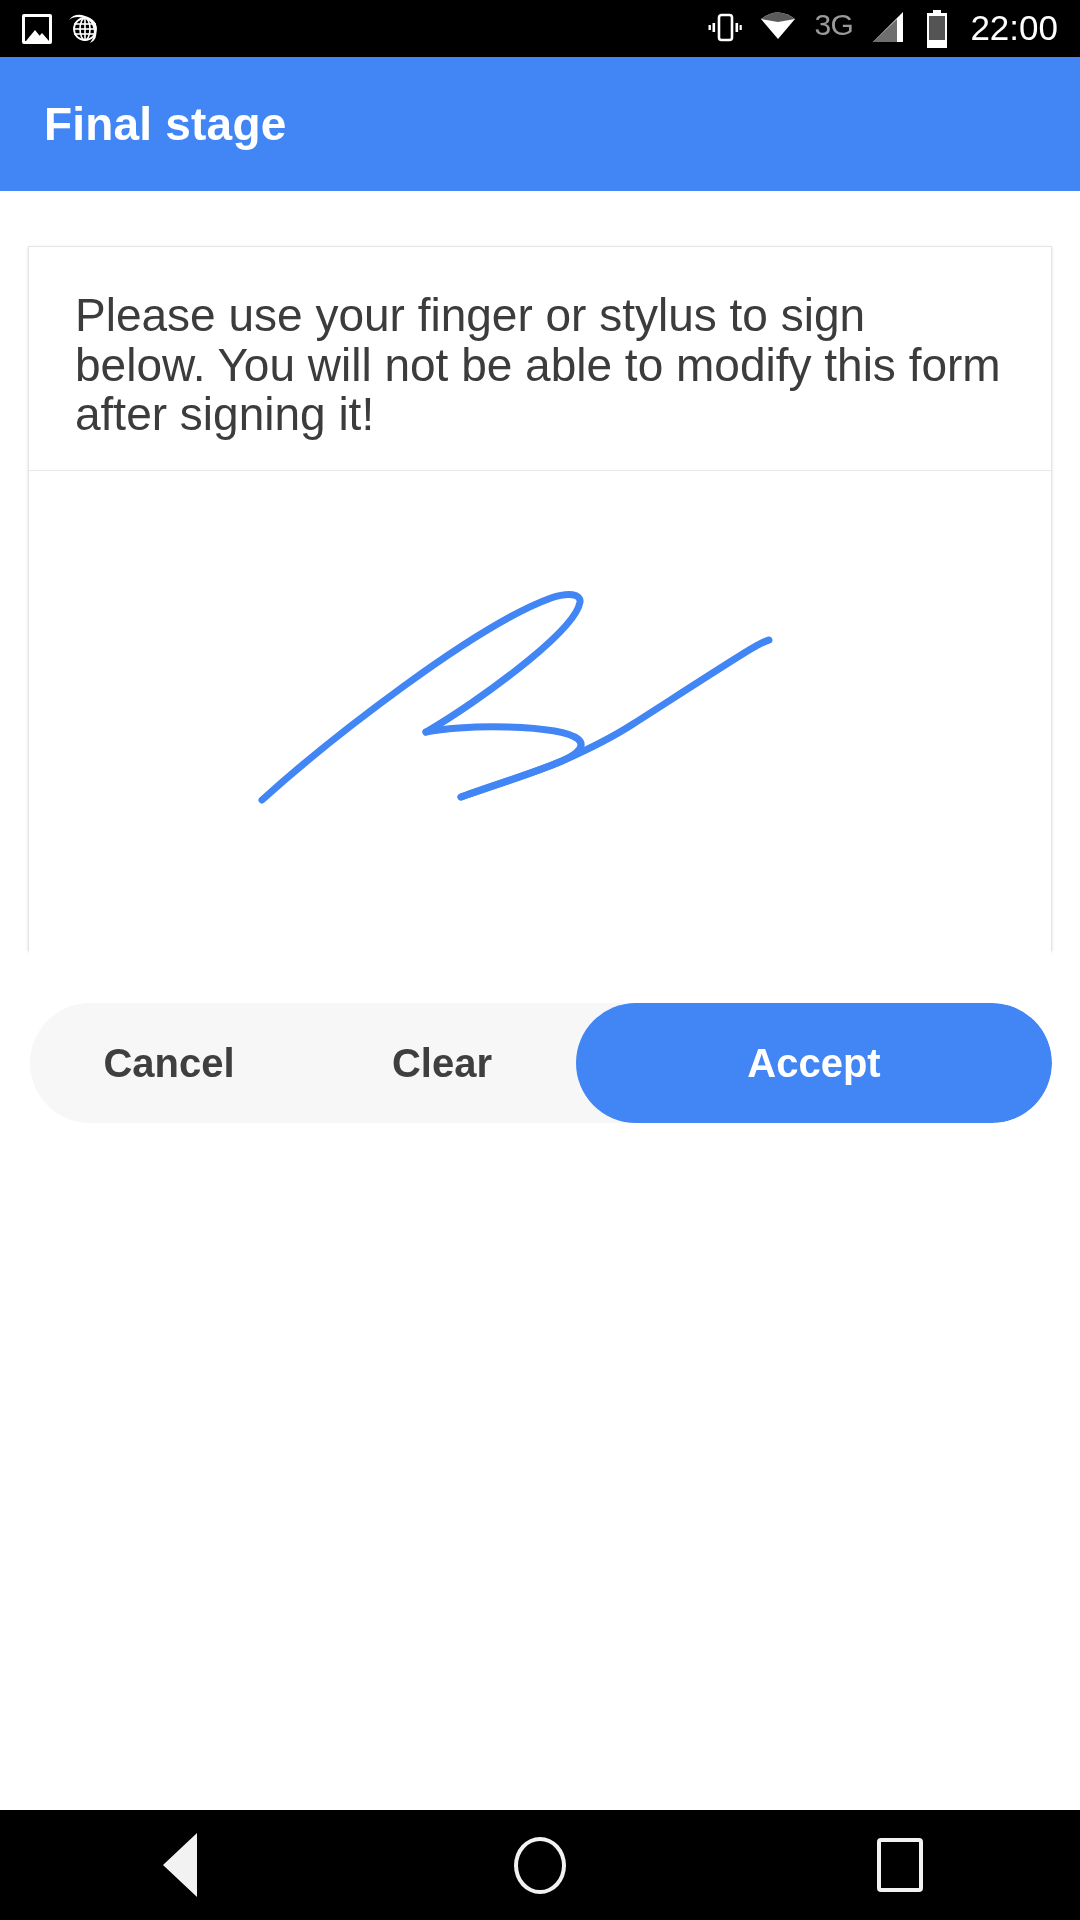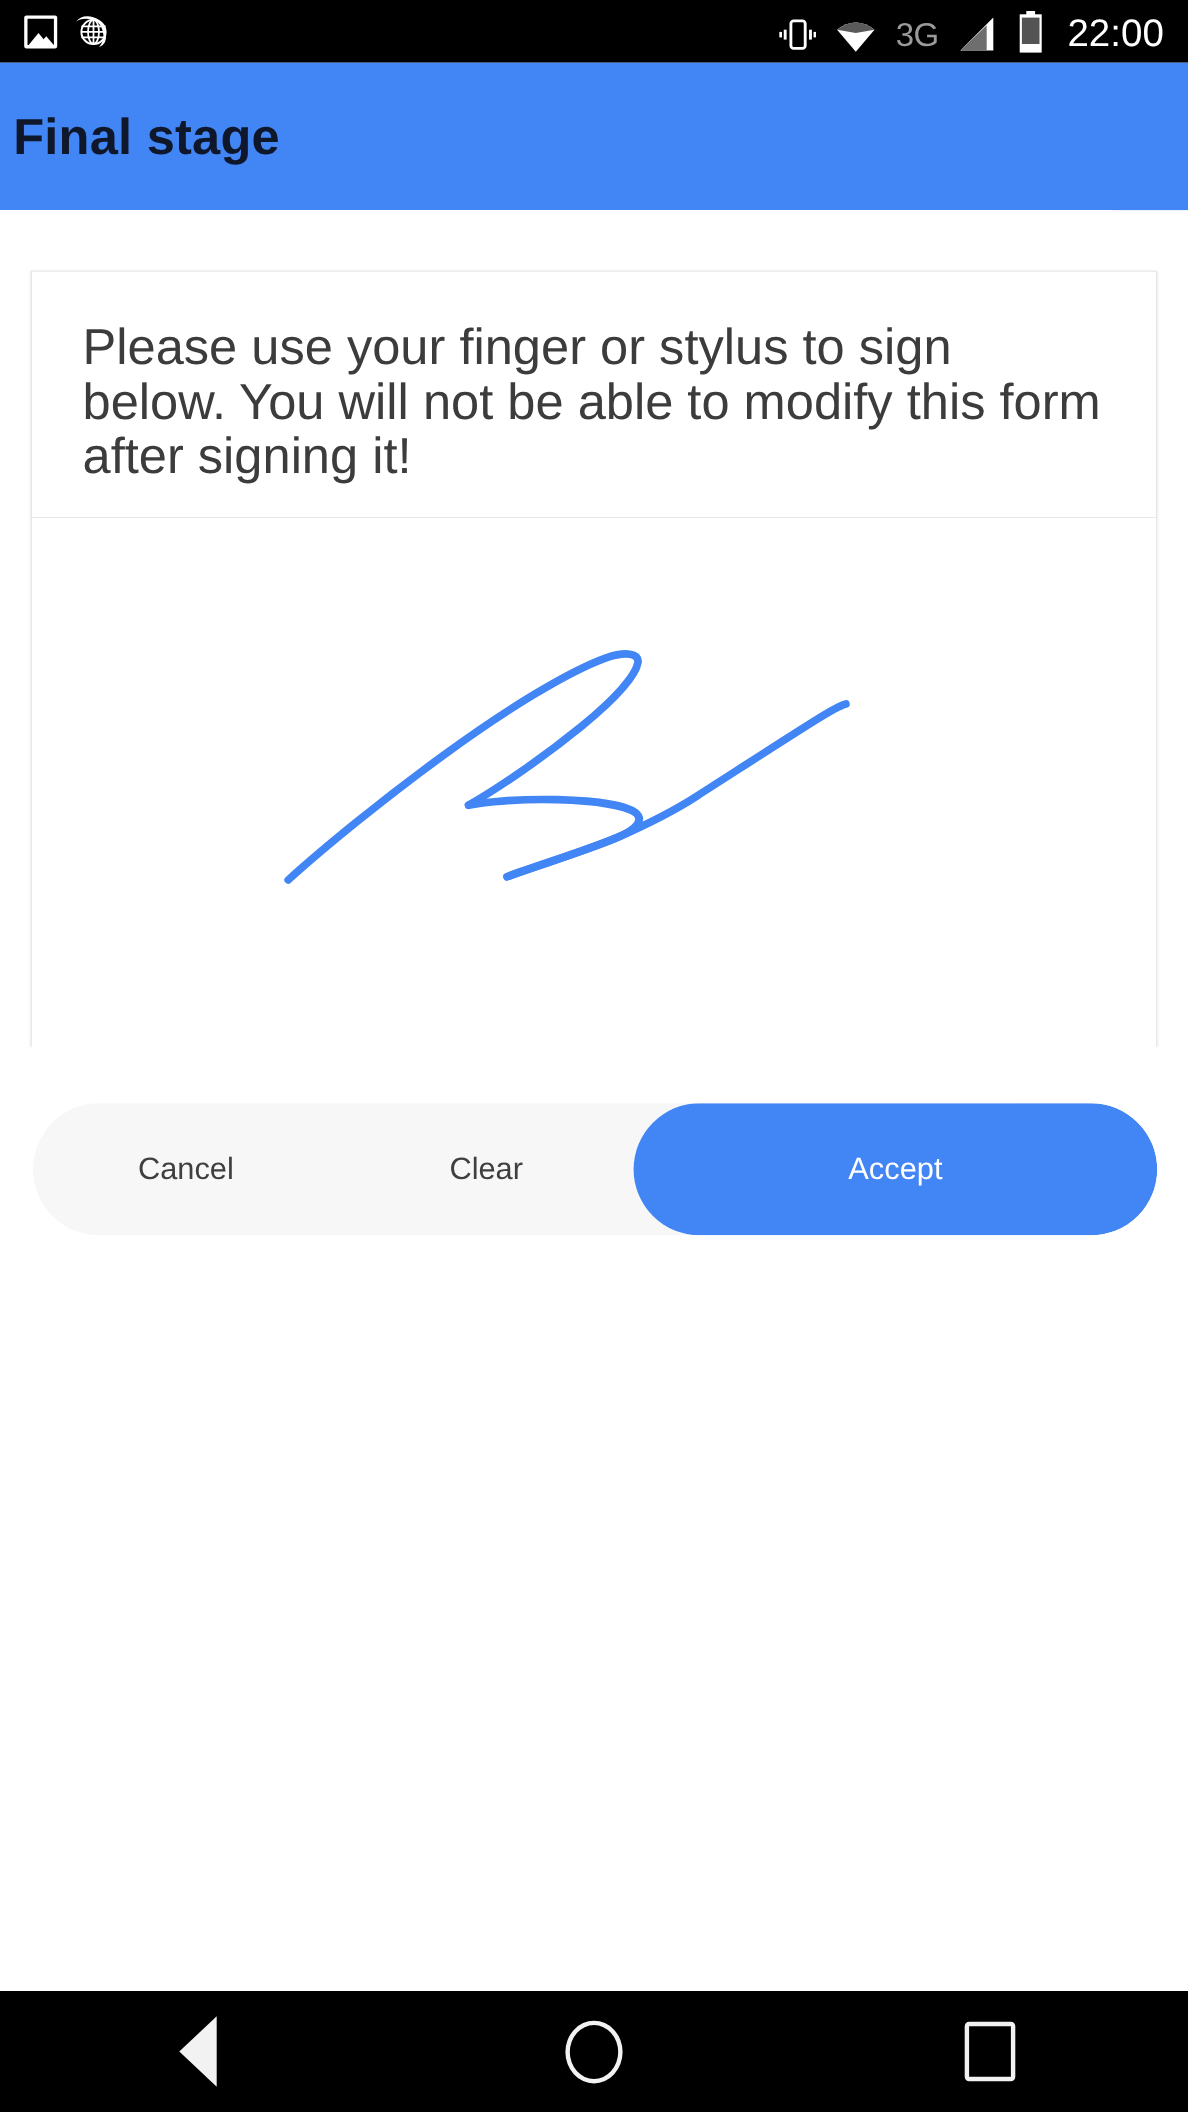--- a/index.html
+++ b/index.html
@@ -12,21 +12,21 @@
   }
 
   
   .status-bar{
     position:absolute; top:0; left:0; width:1080px; height:57px;
     background:#000000;
     display:flex; align-items:center;
   }
   .sb-left{ display:flex; align-items:center; gap:14px; padding-left:22px; }
   .sb-spacer{ flex:1; }
-  .sb-right{ display:flex; align-items:flex-end; gap:17px; padding-right:22px; }
+  .sb-right{ display:flex; align-items:flex-start; gap:17px; padding-right:22px; }
 
   .icon-photo{
     width:30px; height:30px; border:3px solid #ffffff; border-radius:2px;
     position:relative; overflow:hidden;
   }
   .icon-photo::before{
     content:""; position:absolute; bottom:0; left:1px;
     width:0;height:0;border-left:9px solid transparent;border-right:9px solid transparent;
     border-bottom:11px solid #ffffff;
   }
@@ -43,21 +43,21 @@
   .icon-battery{ width:24px;height:38px; position:relative;}
   .sb-time{ color:#ffffff; font-size:35px; font-weight:400; letter-spacing:0px; line-height:1; margin-left:4px;}
 
   
   .app-bar{
     position:absolute; top:57px; left:0; width:1080px; height:134px;
     background:#4285f4;
     display:flex; align-items:center;
   }
   .app-bar-title{
-    color:#0f172a; font-size:46px; font-weight:700; padding-left:12px; letter-spacing:0.2px;
+    color:#ffffff; font-size:46px; font-weight:700; padding-left:44px; letter-spacing:0.2px;
   }
 
   
   .content{
     position:absolute; top:191px; left:0; width:1012px; height:1619px;
     background:#ffffff;
   }
 
   .card{
     position:absolute; left:28px; top:55px; width:1024px; height:705px;
@@ -80,21 +80,21 @@
   
   .button-row{
     position:absolute; left:30px; top:812px; width:1022px; height:120px;
     background:#f7f7f7;
     border-radius:60px;
     display:flex; align-items:stretch;
     overflow:hidden;
   }
   .btn{
     display:flex; align-items:center; justify-content:center;
-    font-size:28px; color:#3f3f3f; font-weight:400;
+    font-size:40px; color:#3f3f3f; font-weight:700;
     background:transparent; border:none; cursor:pointer;
     font-family:"Liberation Sans", sans-serif;
   }
   .btn-cancel{ flex:0 0 278px; }
   .btn-clear{ flex:0 0 268px; }
   .btn-accept{
     flex:1; background:#4285f4; color:#ffffff;
     border-radius:60px;
   }
 

